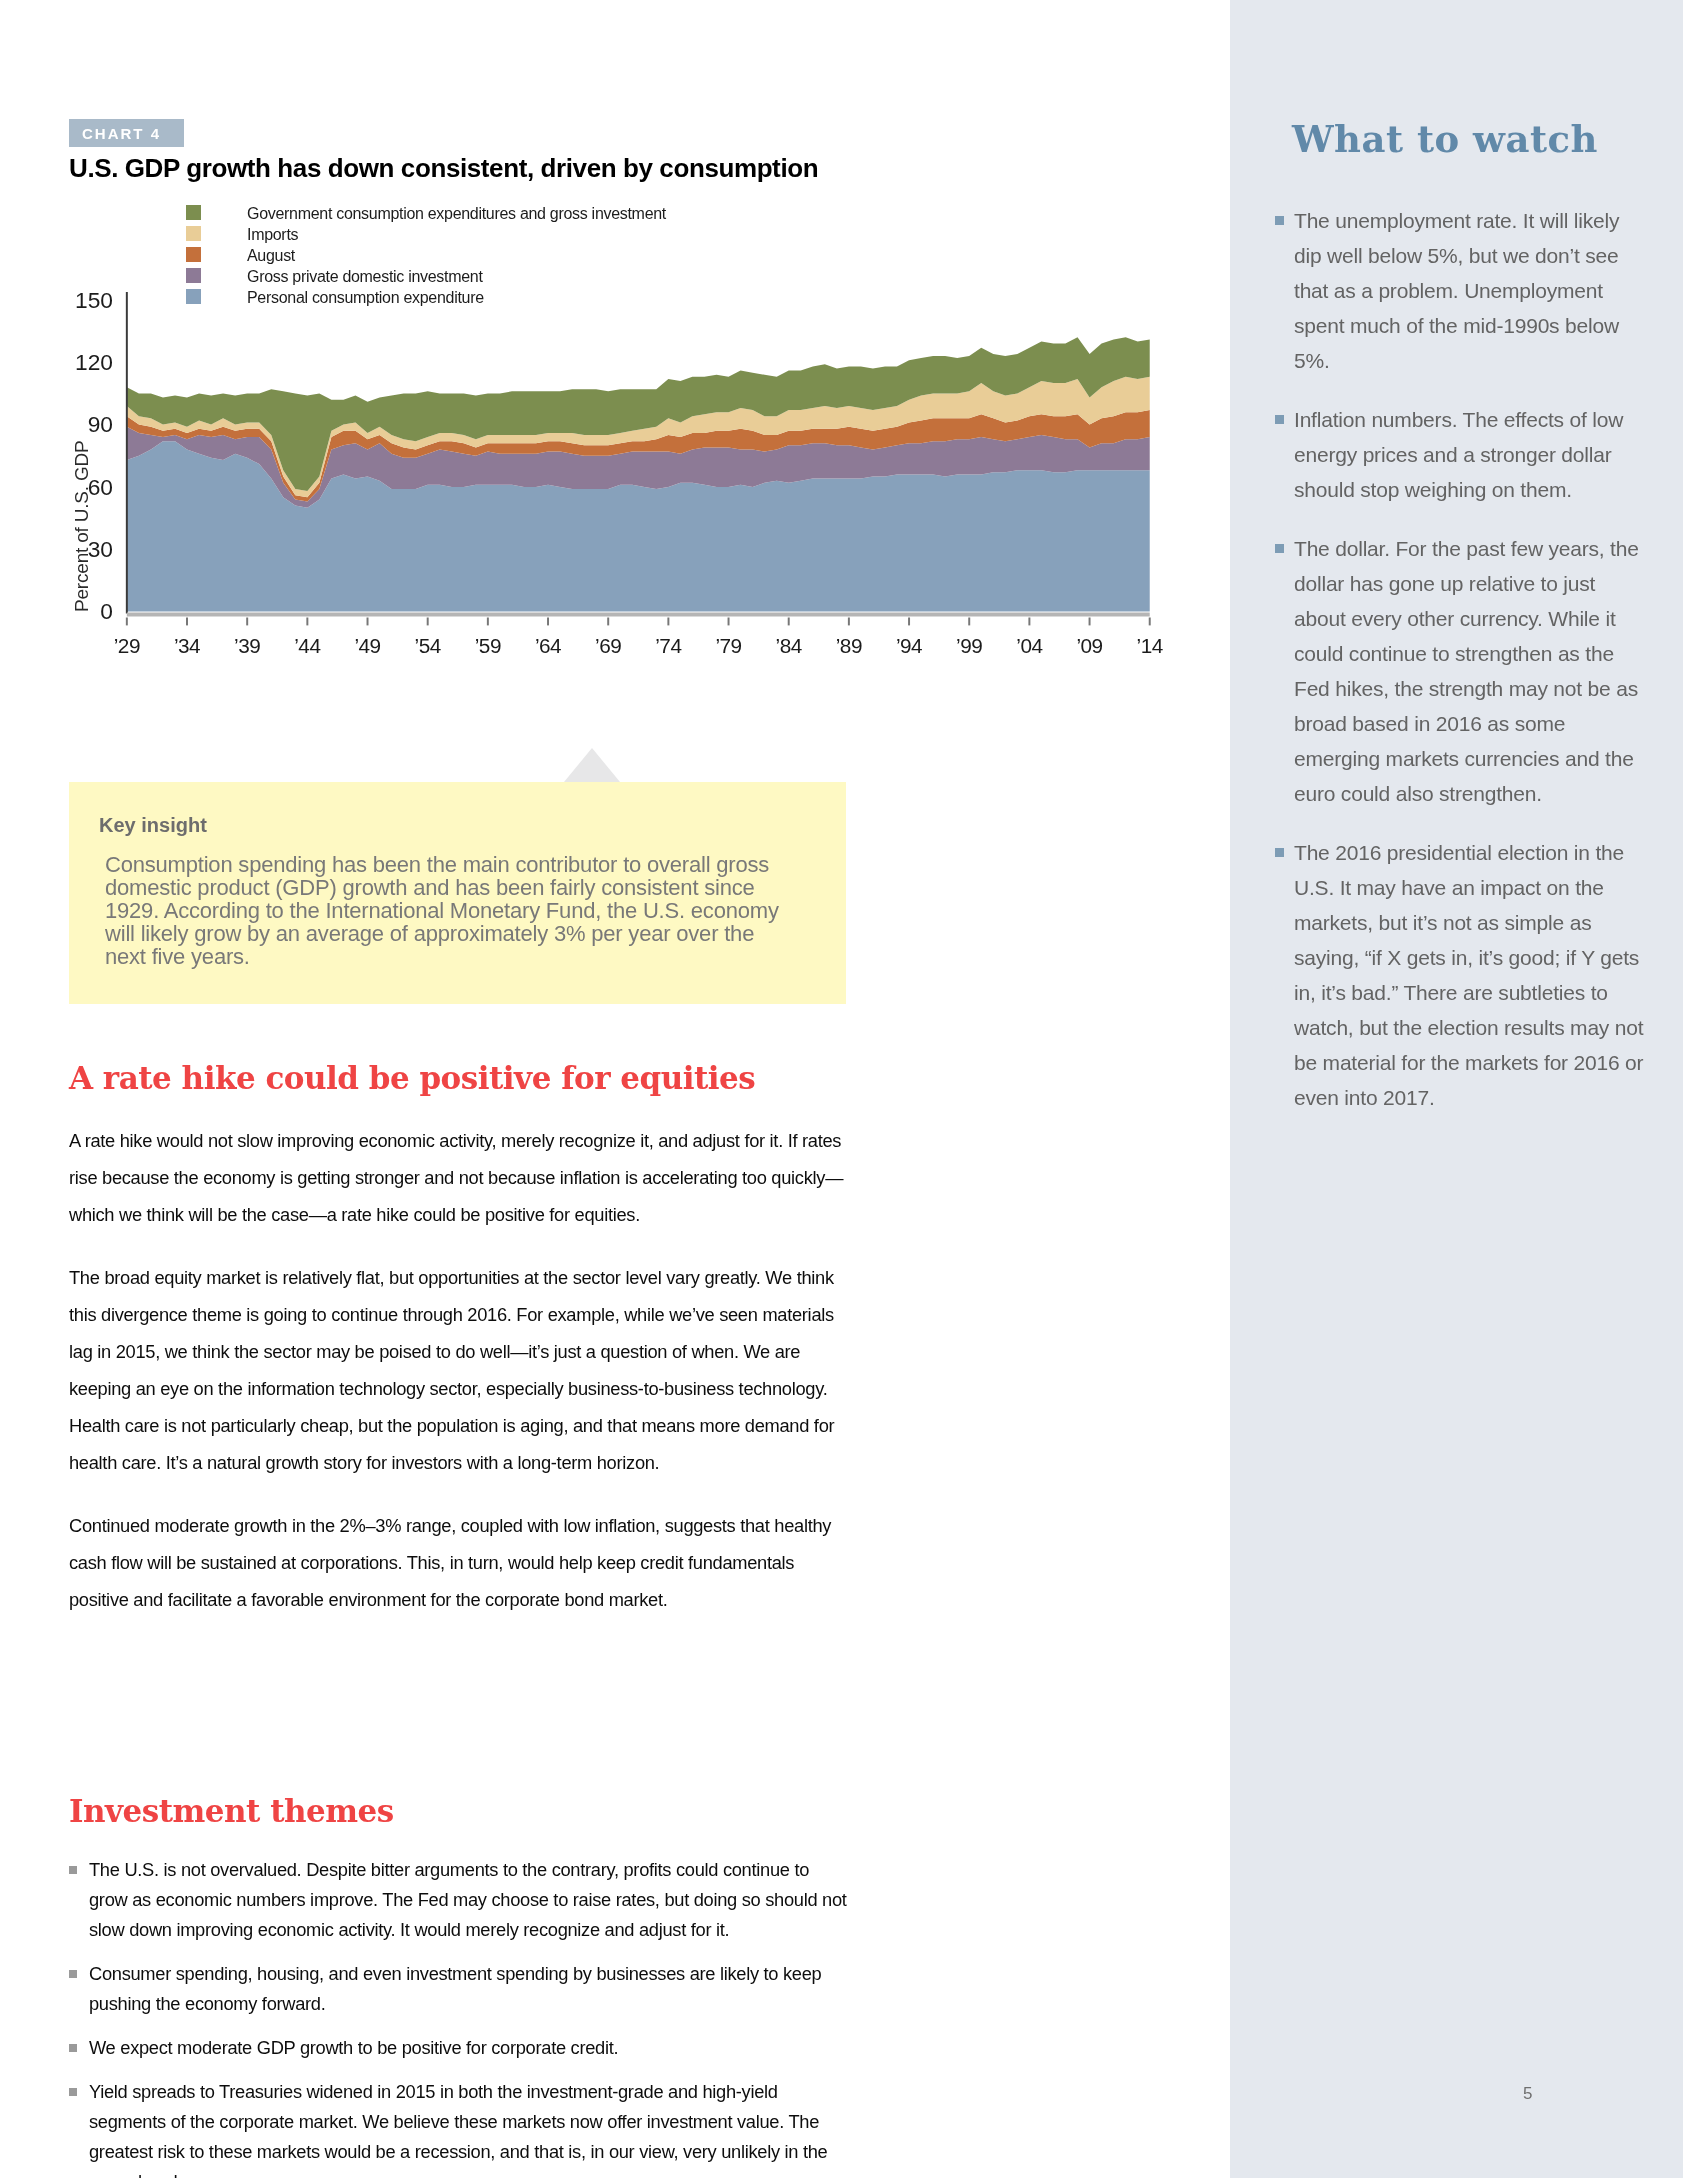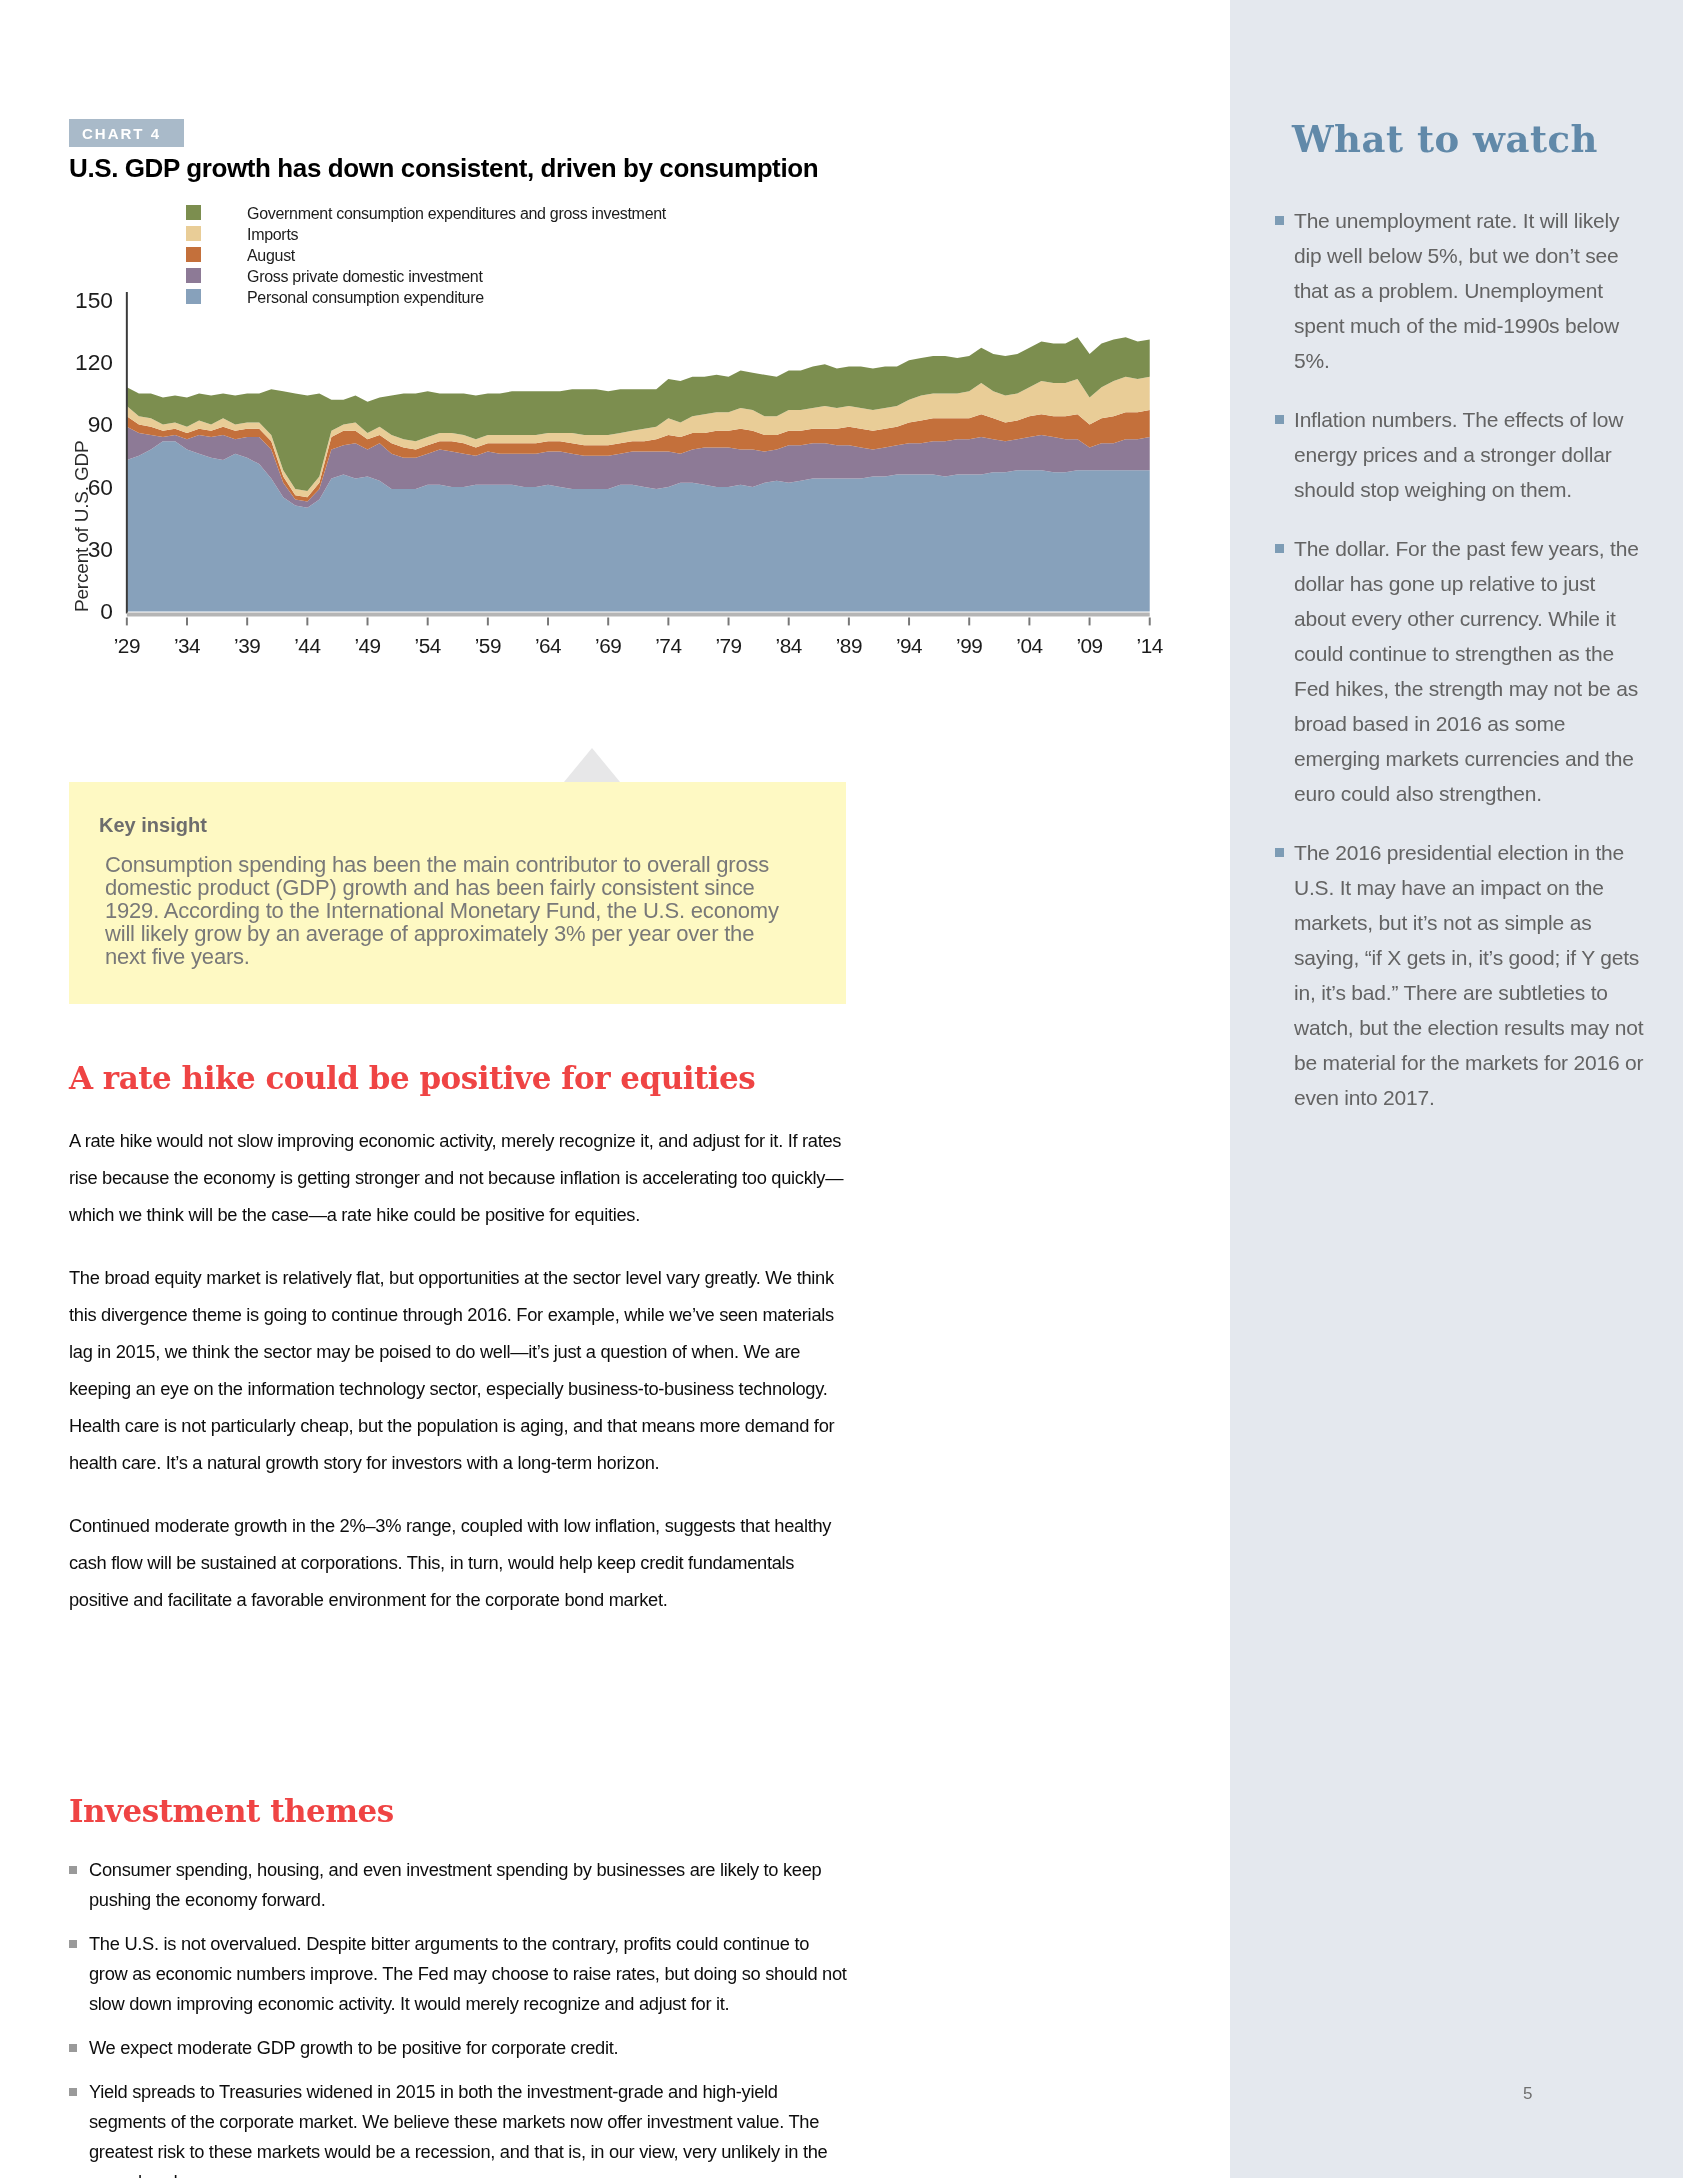--- a/index.html
+++ b/index.html
@@ -161,21 +161,21 @@
     <div id="rate-paragraphs">
         <p class="body-para">A rate hike would not slow improving economic activity, merely recognize it, and adjust for it. If rates rise because the economy is getting stronger and not because inflation is accelerating too quickly—which we think will be the case—a rate hike could be positive for equities.</p>
         <p class="body-para">The broad equity market is relatively flat, but opportunities at the sector level vary greatly. We think this divergence theme is going to continue through 2016. For example, while we’ve seen materials lag in 2015, we think the sector may be poised to do well—it’s just a question of when. We are keeping an eye on the information technology sector, especially business-to-business technology. Health care is not particularly cheap, but the population is aging, and that means more demand for health care. It’s a natural growth story for investors with a long-term horizon.</p>
         <p class="body-para">Continued moderate growth in the 2%–3% range, coupled with low inflation, suggests that healthy cash flow will be sustained at corporations. This, in turn, would help keep credit fundamentals positive and facilitate a favorable environment for the corporate bond market.</p>
       </div>
   </section>
 
   <section class="section" id="section-themes">
     <h1 class="main-heading">Investment themes</h1>
     <div id="themes-list">
+        <div class="theme-item"><span class="sq"></span>The U.S. is not overvalued. Despite bitter arguments to the contrary, profits could continue to grow as economic numbers improve. The Fed may choose to raise rates, but doing so should not slow down improving economic activity. It would merely recognize and adjust for it.</div>
         <div class="theme-item"><span class="sq"></span>Consumer spending, housing, and even investment spending by businesses are likely to keep pushing the economy forward.</div>
-        <div class="theme-item"><span class="sq"></span>The U.S. is not overvalued. Despite bitter arguments to the contrary, profits could continue to grow as economic numbers improve. The Fed may choose to raise rates, but doing so should not slow down improving economic activity. It would merely recognize and adjust for it.</div>
         <div class="theme-item"><span class="sq"></span>We expect moderate GDP growth to be positive for corporate credit.</div>
         <div class="theme-item"><span class="sq"></span>Yield spreads to Treasuries widened in 2015 in both the investment-grade and high-yield segments of the corporate market. We believe these markets now offer investment value. The greatest risk to these markets would be a recession, and that is, in our view, very unlikely in the year ahead.</div>
       </div>
   </section>
 
 </div>
 
 
 </body></html>

